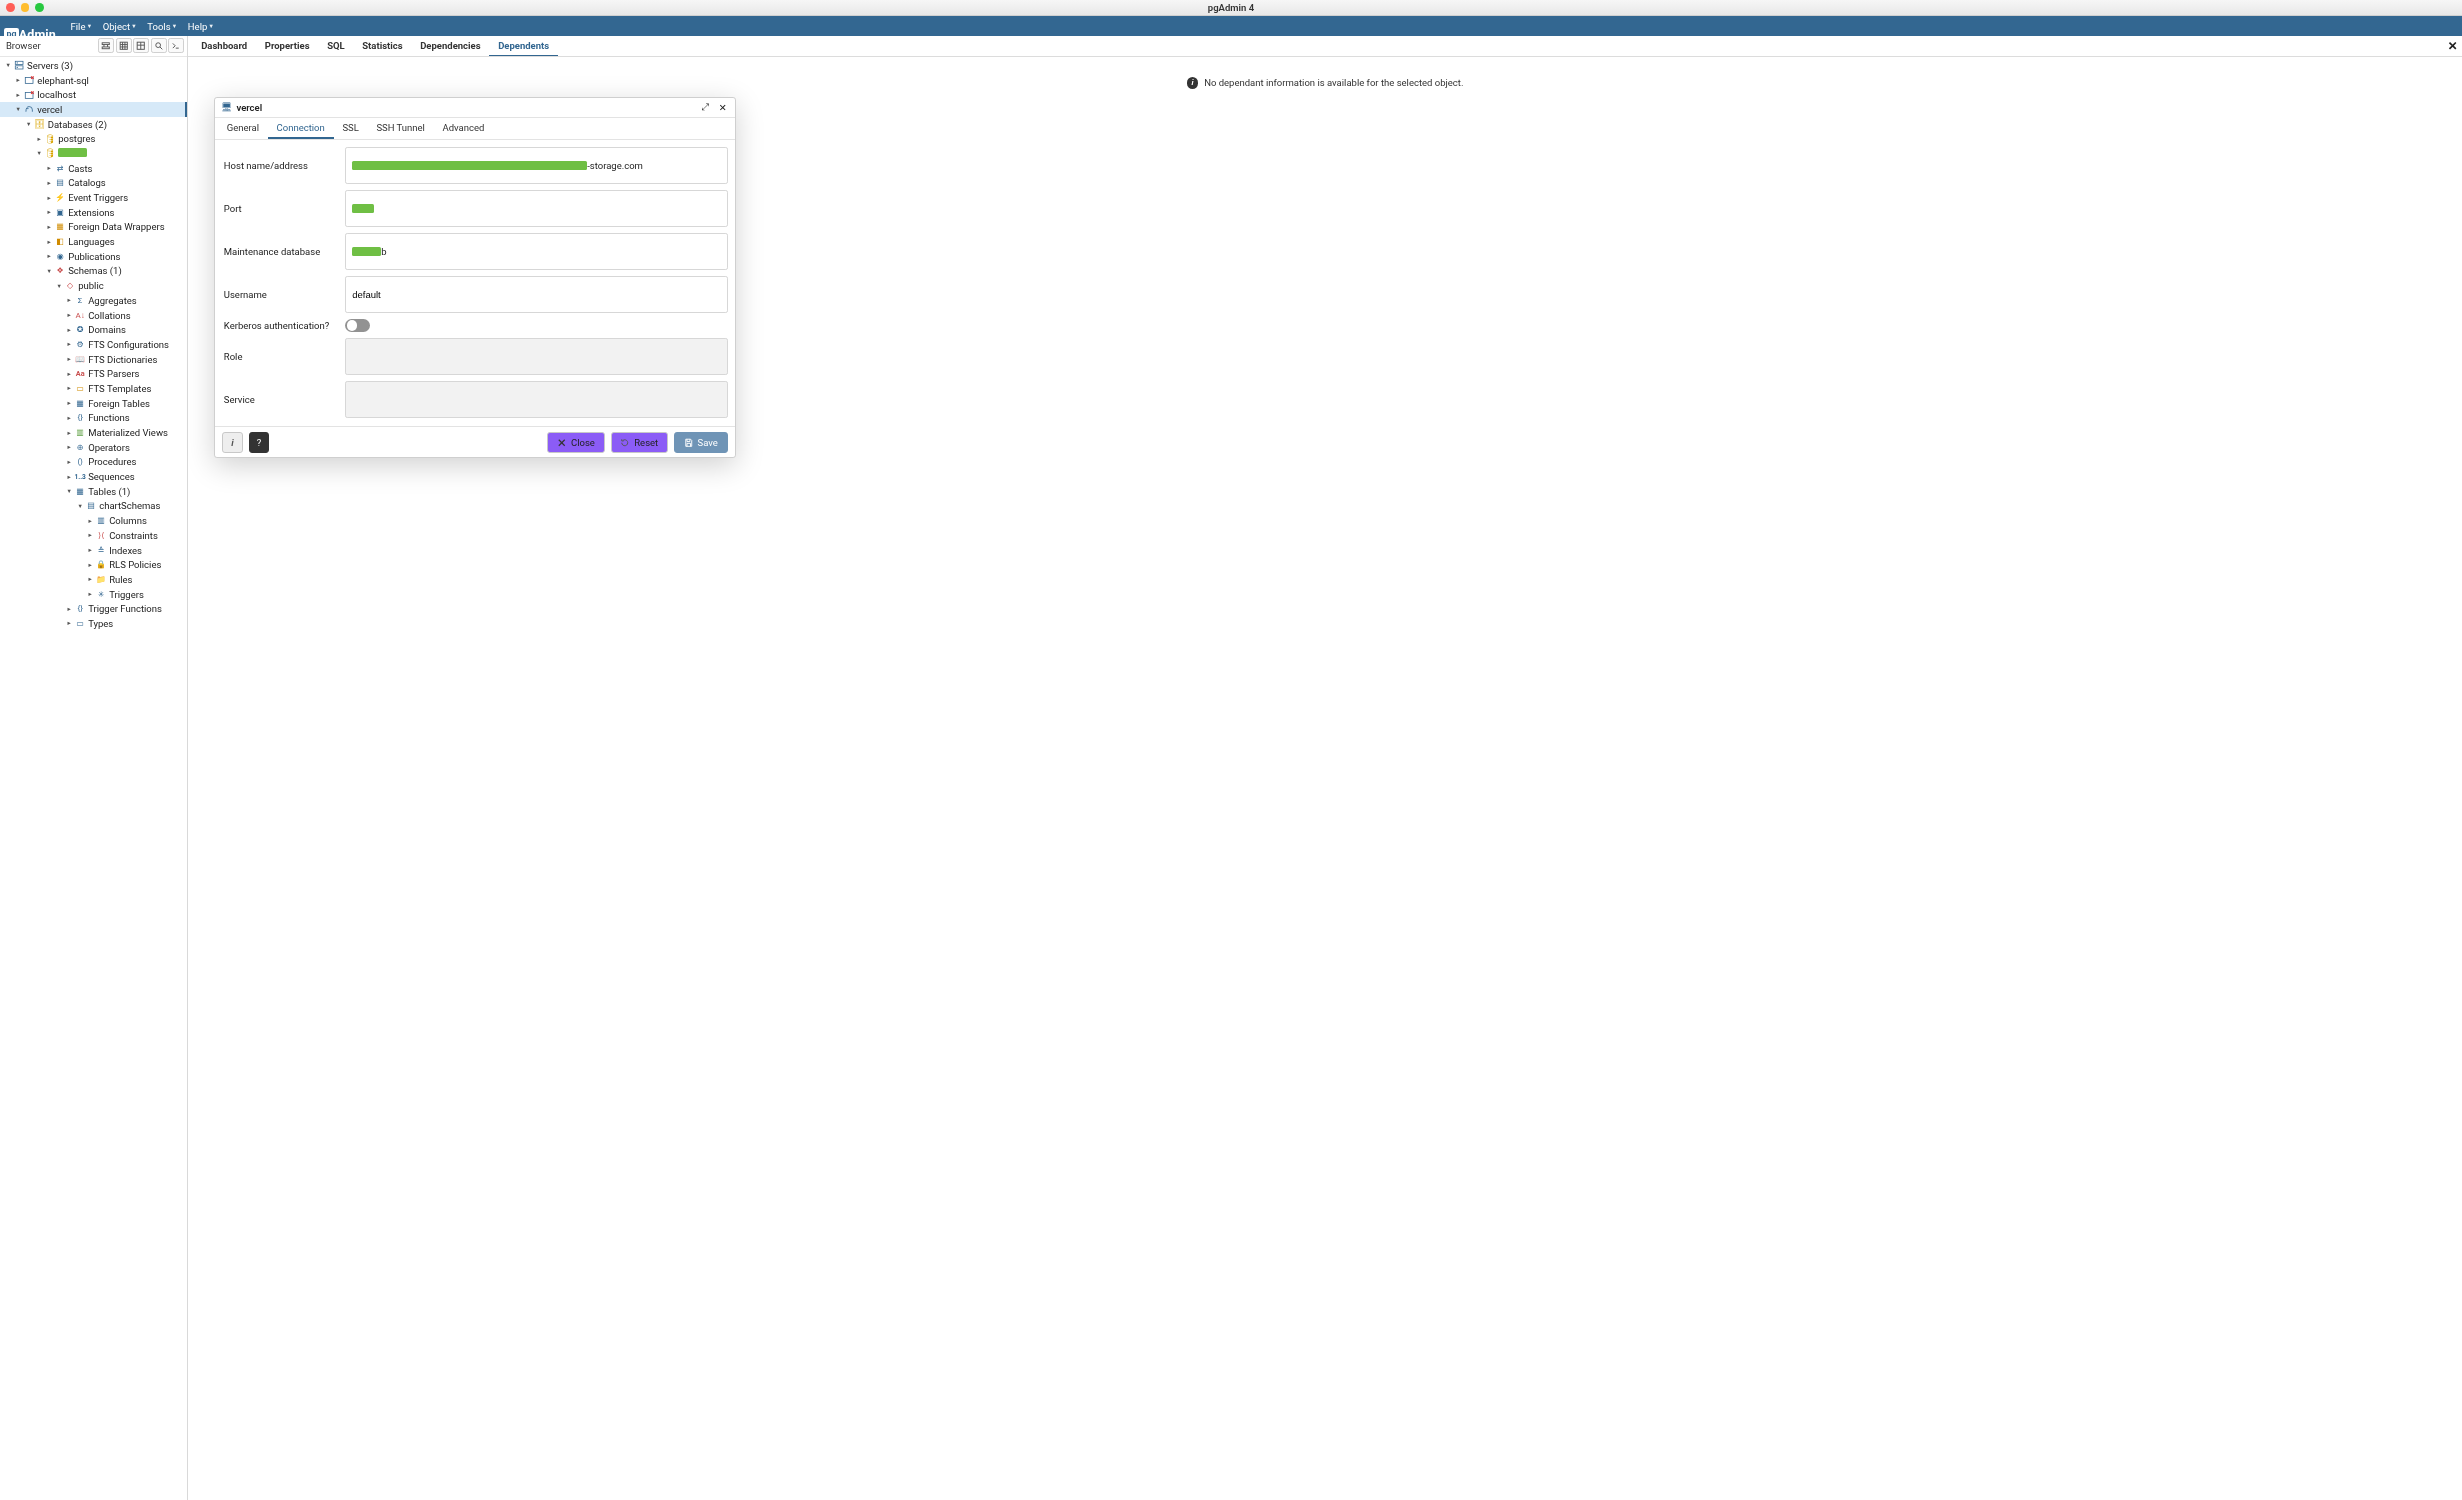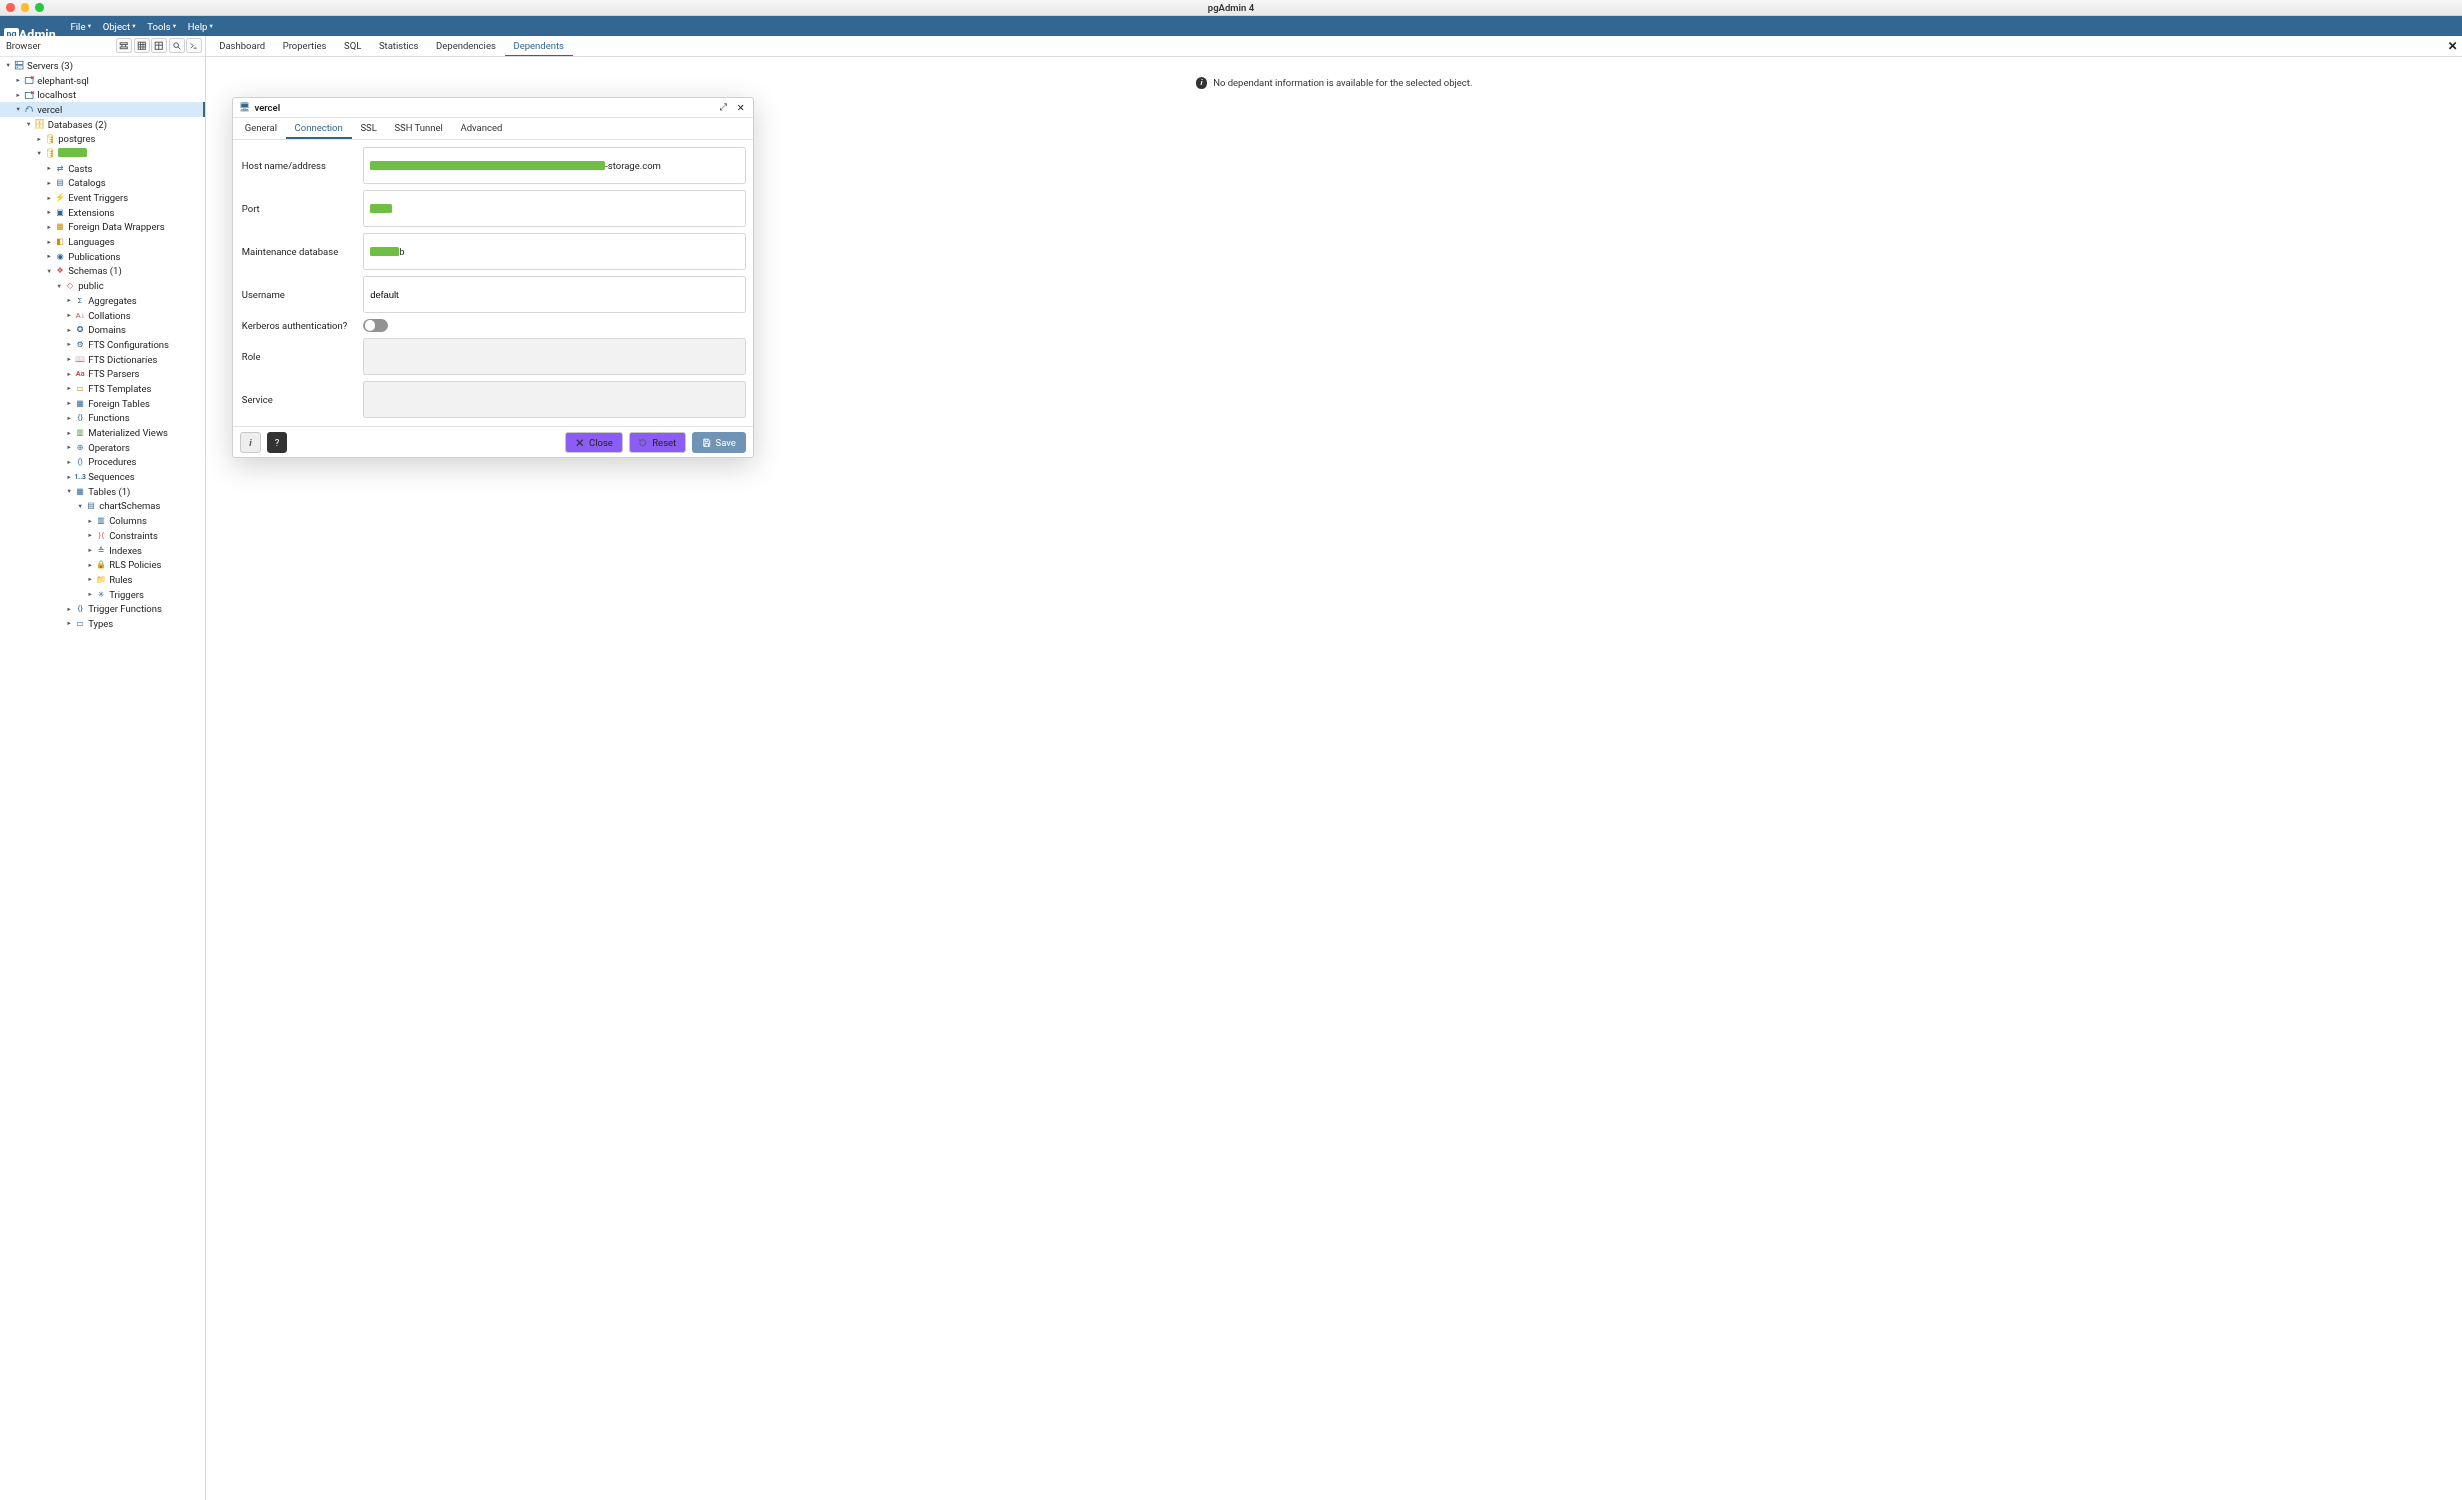--- a/index.html
+++ b/index.html
@@ -17,42 +17,42 @@
 
 .menubar { height: 20px; background: #336791; display: flex; align-items: center; padding: 0 4.4px; color: #fff; }
 .logo { display: flex; align-items: center; gap: 0; margin-right: 8.8px; padding-left: 0; margin-top: 16px; }
 .logo-badge { background:#fff; color:#336791; font-weight:700; font-size:8.8px; padding:0.7px 2.2px; border-radius:2.2px; }
 .logo-text { font-weight:700; font-size:12.5px; color:#fff; letter-spacing:0.1px; }
 .menu-item { padding: 0 5.9px; height: 100%; display: flex; align-items: center; gap: 2.2px; cursor: pointer; font-size: 9.5px; }
 .chev { font-size: 6.6px; opacity:.9; }
 
 
 .app { display: flex; height: calc(100vh - 16px - 20px); }
-.sidebar { width: 206px; border-right: 0.7px solid #d9d9d9; display: flex; flex-direction: column; background:#fff; }
+.sidebar { width: 188px; border-right: 0.7px solid #d9d9d9; display: flex; flex-direction: column; background:#fff; }
 .sidebar-header { display:flex; align-items:center; justify-content:space-between; padding: 2.9px 2.9px 2.9px 5.9px; border-bottom:0.7px solid #e6e6e6; height:20.5px; }
 .sidebar-title { font-size:9.5px; color:#333; }
 .sidebar-tools { display:flex; gap:1.5px; }
 .tool-btn { width:16px; height:14.7px; border:0.7px solid #d0d0d0; border-radius:2.2px; background:#fafafa; display:flex;align-items:center;justify-content:center; cursor:pointer; font-size:8px; color:#555;}
 .tool-btn svg { width:9.5px; height:9.5px; stroke:#555; fill:none; stroke-width:1.6; }
 
 .tree { flex:1; overflow:auto; padding: 1.5px 0 14.7px 0; }
 .tree::-webkit-scrollbar{width:6.6px}
 .tree::-webkit-scrollbar-thumb{background:#c9c9c9;border-radius:2.9px}
 .tree::-webkit-scrollbar-track{background:#f0f0f0}
 
 .row { display:flex; align-items:center; height:14.7px; padding-right:2.9px; cursor:pointer; white-space:nowrap; }
 .row.selected { background:#d6e9f8; border-right:2.2px solid #326690; }
 .arrow { width:10.3px; text-align:center; font-size:6.6px; color:#555; }
 .ic { width:11.7px; height:10.3px; display:flex;align-items:center;justify-content:center; margin-right:2.2px; font-size:8px; }
 .lbl { font-size:9.5px; color:#222; }
 
 
 .main { flex:1; display:flex; flex-direction:column; position:relative; background:#f3f3f3; }
 .tabs { height:20.5px; background:#fff; border-bottom:0.7px solid #dcdcdc; display:flex; align-items:stretch; padding-left:4.4px; position:relative;}
-.tab { padding: 0 8.8px; display:flex; align-items:center; font-size:9.5px; color:#333; cursor:pointer; border-bottom:1.5px solid transparent; }
+.tab { padding: 0 8.8px; display:flex; align-items:center; font-size:9.5px; color:#333; cursor:pointer; border-bottom:1.5px solid transparent;font-weight:bold; }
 .tab.active { color:#326690; border-bottom-color:#326690; }
 .tab-close{ position:absolute; right:4.4px; top:50%; transform:translateY(-50%); font-size:11.7px; font-weight:700; cursor:pointer; color:#222;}
 .content { flex:1; position:relative; background:#fff; }
 .info-banner { display:flex; align-items:center; justify-content:center; gap:5.9px; padding:20.5px 0; color:#333; font-size:9.5px; }
 .info-icon{ width:11.7px;height:11.7px;border-radius:50%;background:#333;color:#fff;display:flex;align-items:center;justify-content:center;font-size:8px;font-weight:700;font-style:italic;}
 
 
 .dialog { position:absolute; left:26px; top:40px; width:522px; background:#fff; border:0.7px solid #cfcfcf; border-radius:2.9px; box-shadow:0 7.3px 29px rgba(0,0,0,.18); display:flex; flex-direction:column; }
 .dlg-title { height:20.5px; display:flex; align-items:center; padding:0 5.9px; border-bottom:0.7px solid #e3e3e3; gap:4.4px;}
 .dlg-title .icn { font-size:8.8px; color:#326690;}

